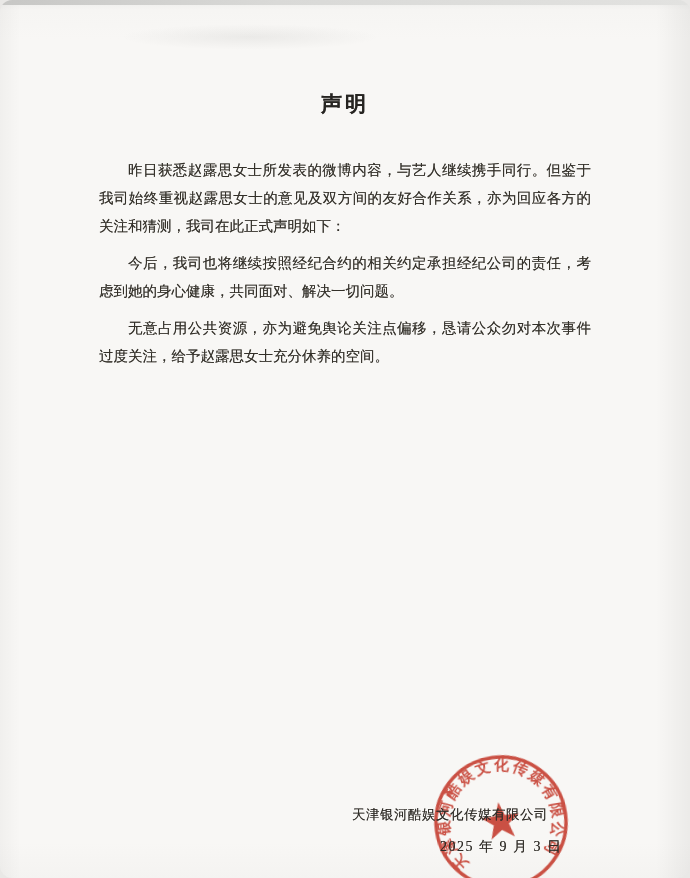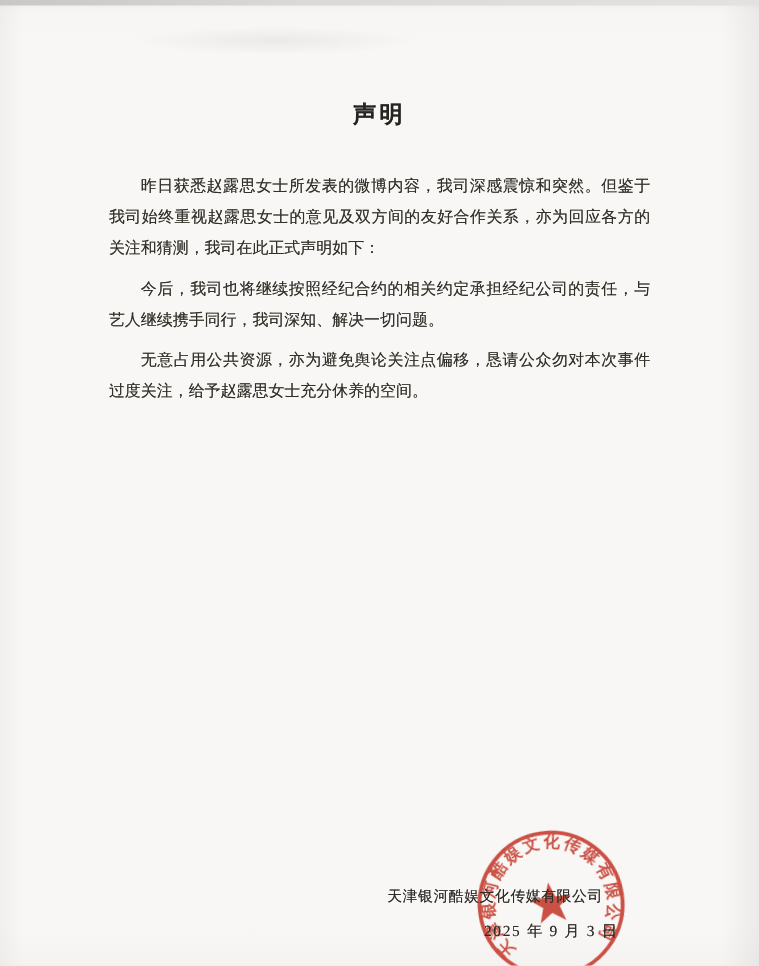--- a/index.html
+++ b/index.html
@@ -7,20 +7,21 @@
     width:690px;height:878px;
     font-family:"Liberation Serif","DejaVu Serif",serif;
     background:#e9e8e6;
     overflow:hidden;
   }
   .page{
     position:relative;width:690px;height:878px;overflow:hidden;
     background:
       linear-gradient(90deg, rgba(0,0,0,0.03) 0%, rgba(0,0,0,0) 3%, rgba(0,0,0,0) 95%, rgba(0,0,0,0.05) 100%),
       linear-gradient(180deg, #ededeb 0px, #f6f5f3 10px, #f8f7f5 40px, #f8f7f5 96%, #f4f3f1 100%);
+    border-radius: 12px;
   }
   .top-edge{
     position:absolute;top:0;left:0;right:0;height:5px;
     background:linear-gradient(90deg,#c7c7c5 0%,#d9d9d7 40%,#e2e2e0 100%);
   }
   .smudge{
     position:absolute;top:24px;left:120px;width:260px;height:26px;border-radius:50%;
     background:radial-gradient(ellipse at center, rgba(120,120,118,0.10), rgba(120,120,118,0) 70%);
   }
   .title{
@@ -63,22 +64,22 @@
 <body>
 
 <div class="page">
 
   <div class="top-edge"></div>
   <div class="smudge"></div>
 
   <h1 class="title">声明</h1>
 
   <div class="body-text">
-    <p>昨日获悉赵露思女士所发表的微博内容，我司深感震惊和突然。但鉴于我司始终重视赵露思女士的意见及双方间的友好合作关系，亦为回应各方的关注和猜测，我司在此正式声明如下：</p>
-    <p class="gap">今后，我司也将继续按照经纪合约的相关约定承担经纪公司的责任，与艺人继续携手同行，我司深知、解决一切问题。</p>
+    <p>昨日获悉赵露思女士所发表的微博内容，与艺人继续携手同行。但鉴于我司始终重视赵露思女士的意见及双方间的友好合作关系，亦为回应各方的关注和猜测，我司在此正式声明如下：</p>
+    <p class="gap">今后，我司也将继续按照经纪合约的相关约定承担经纪公司的责任，考虑到她的身心健康，共同面对、解决一切问题。</p>
     <p class="gap">无意占用公共资源，亦为避免舆论关注点偏移，恳请公众勿对本次事件过度关注，给予赵露思女士充分休养的空间。</p>
   </div>
 
   <div class="seal">
     <svg viewBox="0 0 144 144" width="144" height="144" aria-hidden="true">
       <defs>
         <path id="sealArc" d="M 35.2 108.8 A 52 52 0 1 1 108.8 108.8" fill="none"></path>
       </defs>
       <circle class="seal-ring" cx="72" cy="72" r="65" fill="none" stroke-width="3.5" stroke="#c43a2c"></circle>
       <polygon points="72,52 76.7,65.5 91,65.8 79.6,74.5 83.8,88.2 72,80 60.2,88.2 64.4,74.5 53,65.8 67.3,65.5" fill="#c43a2c"></polygon>

